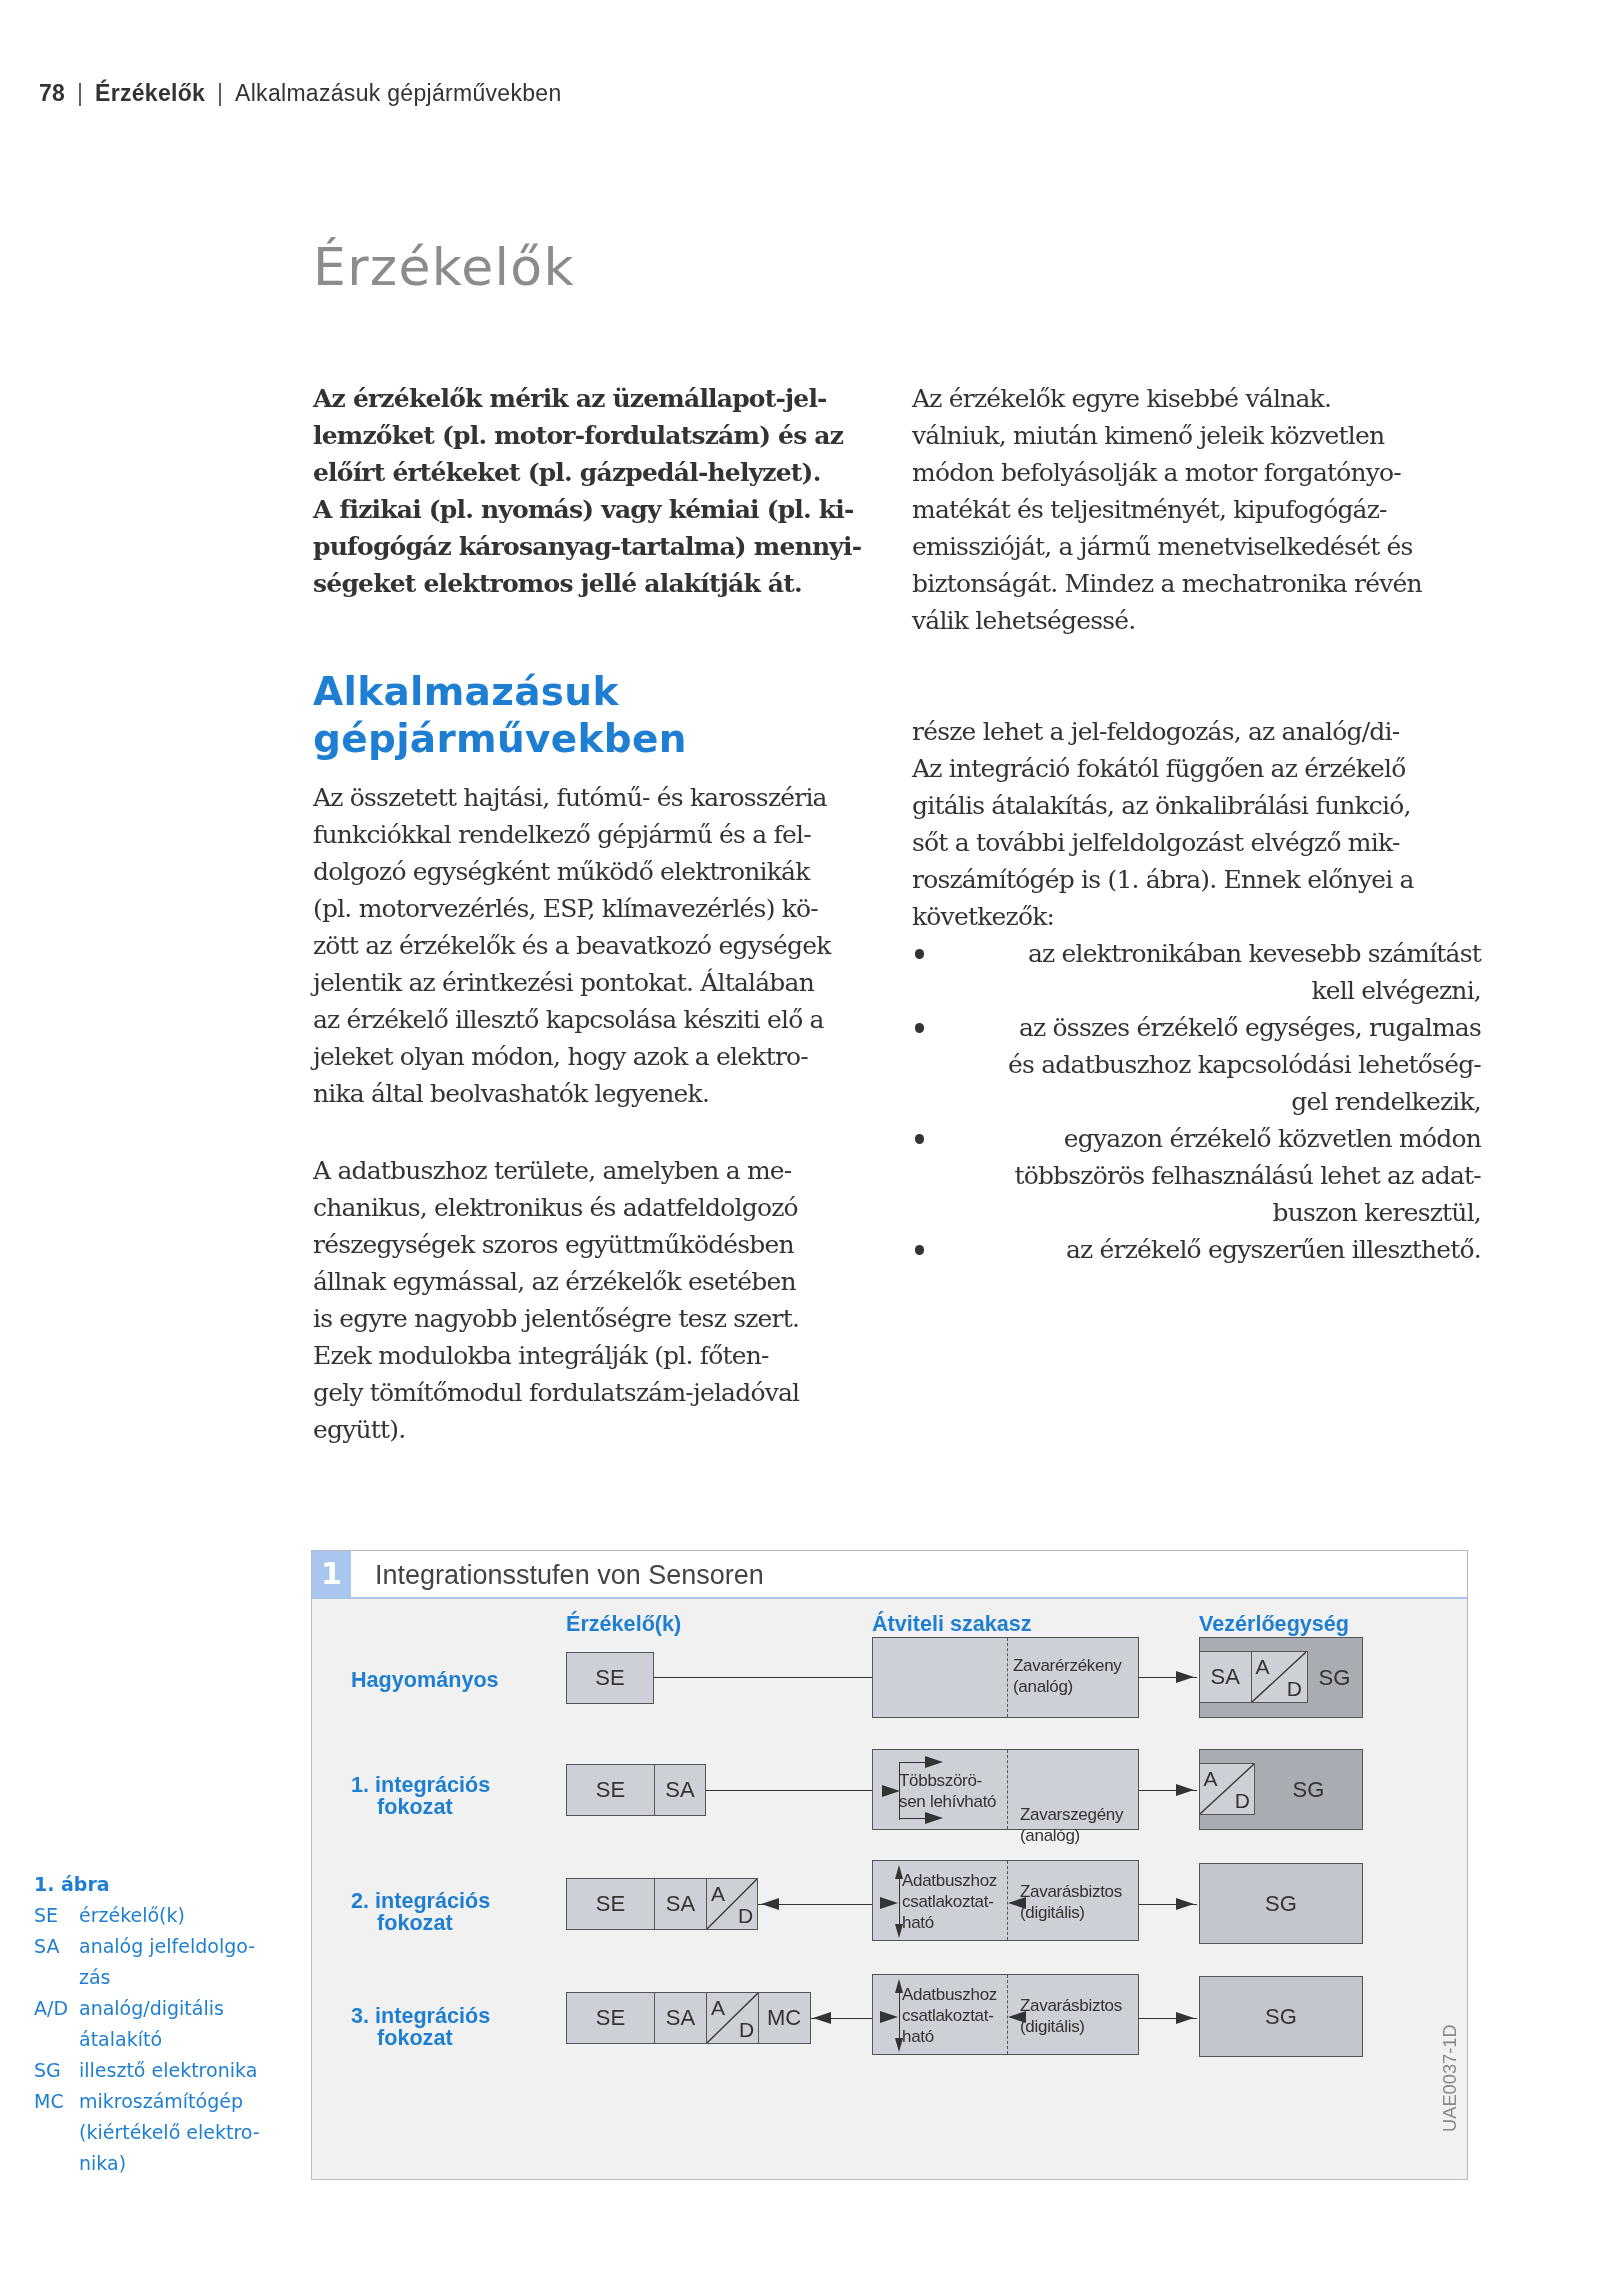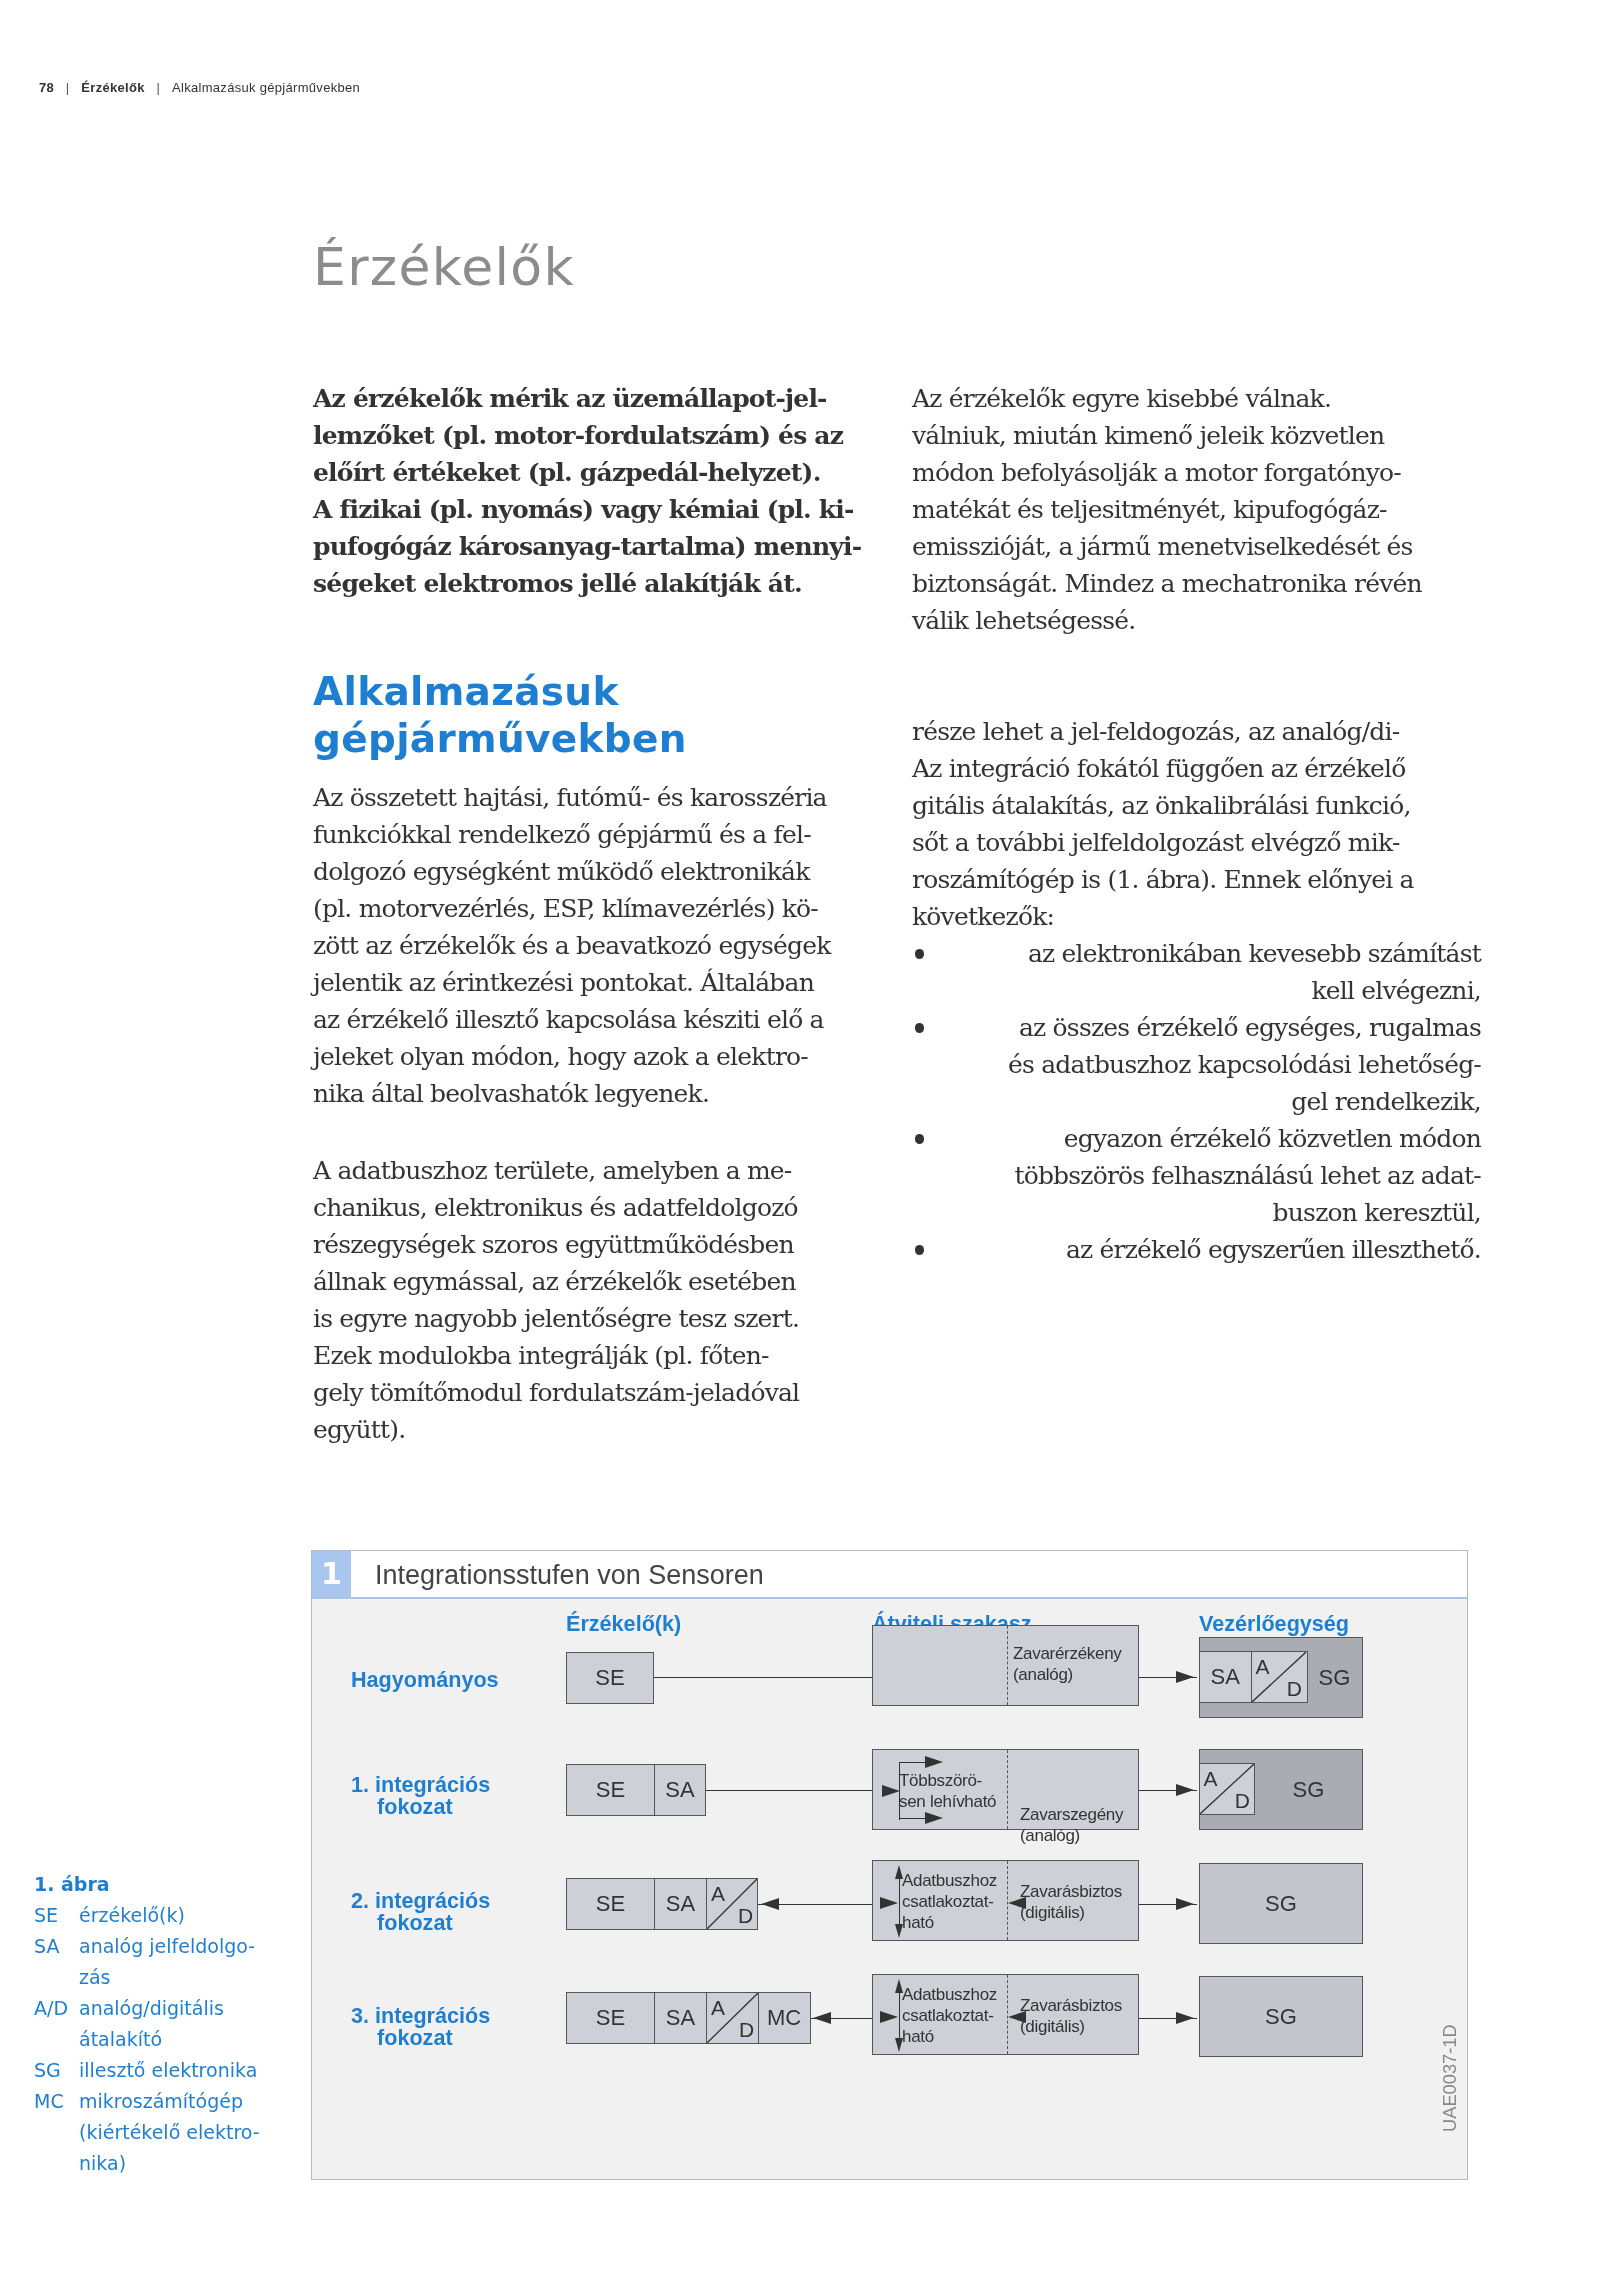--- a/index.html
+++ b/index.html
@@ -1,18 +1,18 @@
 <!DOCTYPE html>
 <html style="font-size:10.5px"><head>
 <meta charset="utf-8">
 <style>
   html,body{margin:0;padding:0;background:#fff;}
   body{width:1623px;height:2295px;position:relative;overflow:hidden;font-family:"DejaVu Sans",sans-serif;color:#333;}
   .abs{position:absolute;}
-  .runhead{left:39px;top:80px;font-family:"Liberation Sans",sans-serif;font-size:13px;color:#333;letter-spacing:0.3px;}
+  .runhead{left:39px;top:80px;font-family:"Liberation Sans",sans-serif;font-size:23px;color:#333;letter-spacing:0.3px;}
   .runhead b{font-weight:bold;}
   .runhead .sep{margin:0 11.8px;color:#555;}
   .title{left:313px;top:237px;font-family:"DejaVu Sans",sans-serif;font-size:52px;color:#8c8c8c;font-weight:normal;letter-spacing:1.3px;}
   .serif{font-family:"DejaVu Serif",serif;font-size:25px;line-height:37px;color:#333;letter-spacing:-0.8px;}
   .lead{left:313px;top:380px;width:563px;font-weight:bold;}
   .lead .ln, .p .ln{display:block;white-space:nowrap;}
   .h2{left:313px;top:668px;font-family:"DejaVu Sans",sans-serif;font-weight:bold;font-size:39px;line-height:47px;color:#1e7fd2;letter-spacing:0.3px;}
   .p1{left:313px;top:779px;width:563px;}
   .p2{left:313px;top:1152px;width:563px;}
   .p3{left:912px;top:380px;width:563px;}
@@ -149,21 +149,21 @@
   <div class="abs colhead" style="left:887px;top:60px;">Vezérlőegység</div>
 
   <div class="abs rowlab" style="left:39px;top:118px;">
     <div>Hagyományos</div>
   </div>
   <div class="box" style="left:254px;top:101px;width:88px;height:52px;">
     <div class="cell" style="left:0;width:100%;">SE</div>
   </div>
   <div class="line" style="left:342px;top:126px;width:543px;"></div>
   <div class="arrR" style="left:564px;top:120px;"></div>
-  <div class="box" style="left:560px;top:74px;width:267px;height:81px;background:#cdd0d6;">
+  <div class="box" style="left:560px;top:86px;width:267px;height:81px;background:#cdd0d6;">
     <div class="dash" style="left:134px;top:0;height:79px;"></div>
     <div class="small" style="left:140px;top:17px;">
       <div>Zavarérzékeny</div>
       <div>(analóg)</div>
     </div>
   </div>
   <div class="line" style="left:827px;top:126px;width:54px;"></div>
   <div class="arrR" style="left:864px;top:120px;"></div>
   <div class="box dark" style="left:887px;top:86px;width:164px;height:81px;">
     <div class="box" style="left:-1.3px;top:13px;width:109px;height:52px;">

